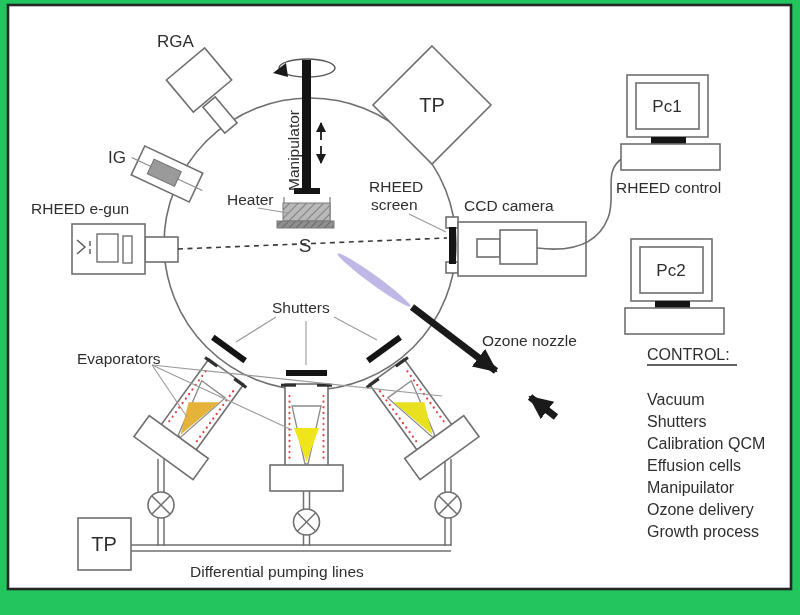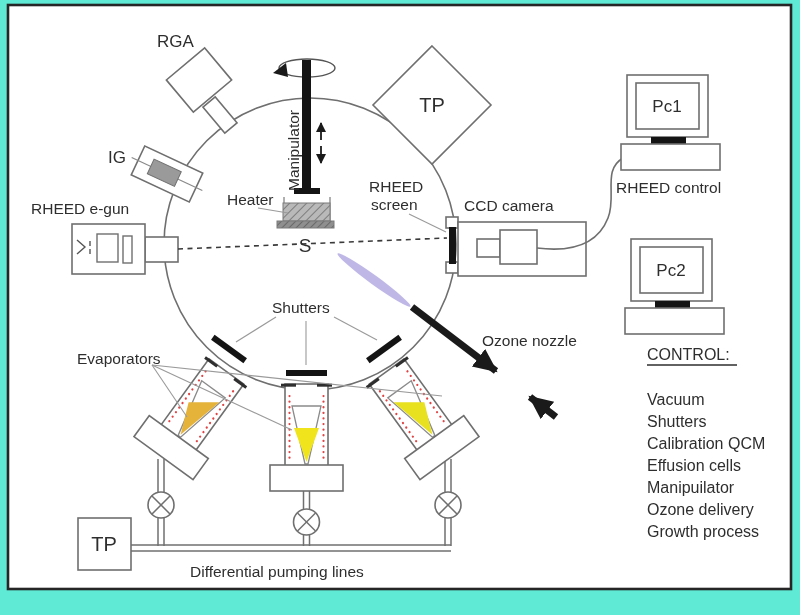--- a/index.html
+++ b/index.html
@@ -1,16 +1,16 @@
 <!DOCTYPE html>
 <html><head>
 <meta charset="utf-8">
 <style>
   html,body{margin:0;padding:0;background:#fafafa;}
-  .stage{position:relative;width:800px;height:615px;background:#5eead4;overflow:hidden;
+  .stage{position:relative;width:800px;height:615px;background:#22c55e;overflow:hidden;
          font-family:"Liberation Sans",sans-serif;}
   svg{position:absolute;left:0;top:0;}
   text{fill:#2e2e2e;font-family:"Liberation Sans",sans-serif;font-size:15.5px;}
   .t17{font-size:17px;} .t20{font-size:20px;} .t19{font-size:19px;} .t16{font-size:16px;}
   .outline{fill:#ffffff;stroke:#6f6f6f;stroke-width:1.6;}
   .thin{stroke:#9a9a9a;stroke-width:1.1;}
   .dots{stroke:#e04343;stroke-width:2.2;stroke-dasharray:0.1 5.5;stroke-linecap:round;fill:none;}
 </style>
 </head>
 <body>

